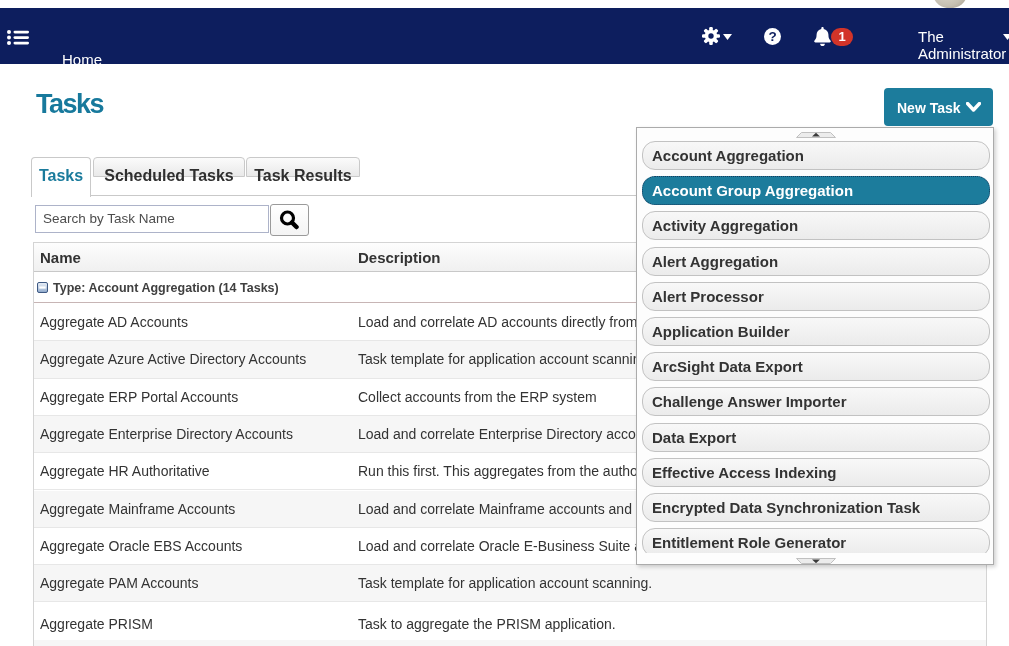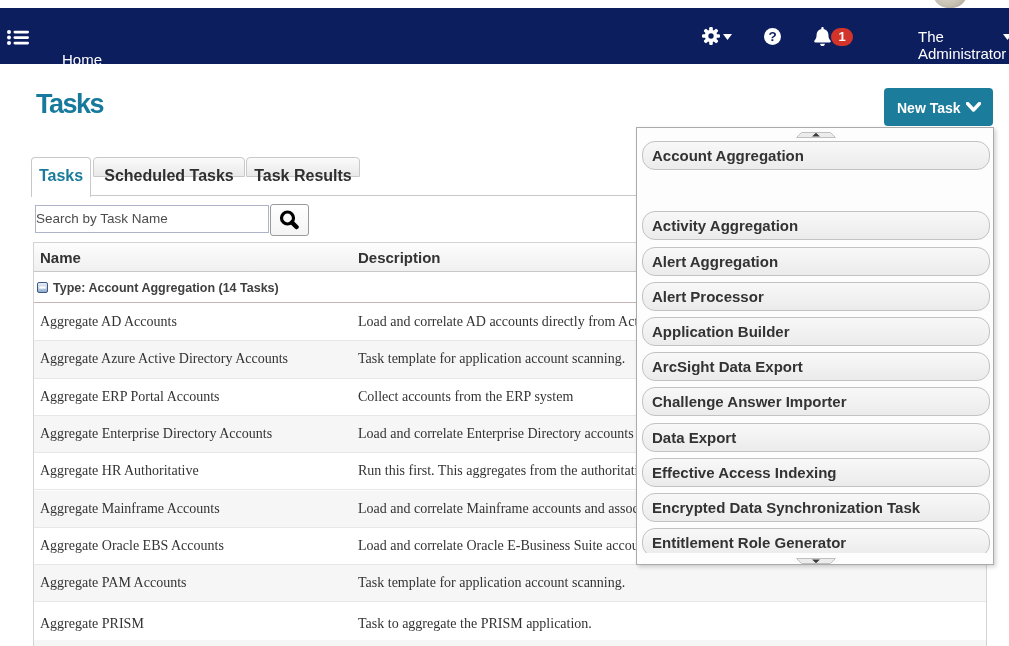--- a/index.html
+++ b/index.html
@@ -23,33 +23,33 @@
 #newtask svg { position:absolute; right:12px; top:14px; }
 
 
 .tab { position:absolute; top:157px; height:20px; border:1px solid #c9c9c9; border-radius:4px 4px 0 0; font-size:16px; font-weight:bold; color:#2f2f2f; background:linear-gradient(#fbfbfb,#e9e9e9); text-align:center; line-height:36px; }
 #tab1 { left:31px; width:60px; background:#fff; color:#1a7b9c; height:40px; border-bottom:none; z-index:3; }
 #tab2 { left:93px; width:152px; }
 #tab3 { left:246px; width:114px; }
 #tabline { position:absolute; left:31px; top:195px; width:956px; height:1px; background:#c9c9c9; }
 
 
-#searchbox { position:absolute; left:35px; top:205px; width:234px; height:28px; border:1px solid #adb3c9; font-size:13.5px; color:#4d4d4d; line-height:26px; }
+#searchbox { position:absolute; left:35px; top:205px; width:234px; height:28px; border:1px solid #adb3c9; font-size:13.5px; color:#4d4d4d; line-height:26px; padding-left:7px; }
 #searchbtn { position:absolute; left:270px; top:204px; width:39px; height:32px; border:1px solid #9a9a9a; border-radius:3px; background:linear-gradient(#ffffff,#f4f4f4); }
 #searchbtn svg { position:absolute; left:8px; top:5px; }
 
 
 #grid { position:absolute; left:33px; top:242px; width:954px; height:404px; border:1px solid #d4d4d4; border-bottom:none; background:#fff; }
 #ghead { position:absolute; left:0; top:0; width:952px; height:29px; background:linear-gradient(#fdfdfd,#f0f0f0); border-bottom:1px solid #c8c8c8; }
 #ghead .c1 { position:absolute; left:6px; top:6px; font-size:15px; font-weight:bold; color:#333; }
 #ghead .c2 { position:absolute; left:324px; top:6px; font-size:15px; font-weight:bold; color:#333; }
 #grow { position:absolute; left:0; top:30px; width:952px; height:30px; background:#fff; border-bottom:1px solid #c7b5b5; }
 #grow .txt { position:absolute; left:19px; top:8px; font-size:12.5px; font-weight:bold; color:#404040; }
 #grow svg { position:absolute; left:3px; top:9px; }
-.row { position:absolute; left:0; width:952px; height:37.3px; border-bottom:1px solid #e7e7e7; font-size:14px; color:#333;font-family:Liberation Serif, serif; }
+.row { position:absolute; left:0; width:952px; height:37.3px; border-bottom:1px solid #e7e7e7; font-size:14px; color:#333; }
 .row.alt { background:#f6f6f6; }
 .row .n { position:absolute; left:6px; top:10px; }
 .row .d { position:absolute; left:324px; top:10px; }
 
 
 #panel { position:absolute; left:636px; top:127px; width:358px; height:438px; background:#fdfdfd; border:1px solid #ababab; box-shadow:2px 2px 4px rgba(0,0,0,0.18); z-index:10; }
 .item { position:absolute; left:5px; width:348px; height:29px; border:1px solid #c2c2c2; border-radius:13px; background:linear-gradient(#f8f8f8,#ebebeb); font-size:15px; font-weight:bold; color:#333; line-height:28px; padding-left:9px; }
 .item.sel { background:#1c7c9c; color:#fff; border:1px dotted #173d5e; }
 #scrollup { position:absolute; left:159px; top:4px; }
 #scrolldownwrap { position:absolute; left:0; top:425px; width:355px; height:11px; background:#fdfdfd; }
@@ -182,20 +182,21 @@
     </div>
   <div class="row alt" style="top:396.7px;border-bottom:none;height:8px;"></div>
 </div>
 
 <div id="panel">
   <svg id="scrollup" width="40" height="6" viewBox="0 0 40 6">
       <path d="M5.5 0.5 L34.5 0.5 L39.5 5.5 L0.5 5.5 Z" fill="#ececec" stroke="#c0c0c0"></path>
       <path d="M16 4.5 L20 0.8 L24 4.5 Z" fill="#3a3a3a"></path>
     </svg>
   <div class="item" style="top:13px">Account Aggregation</div>
+  <div class="item sel" style="top:48.2px">Account Group Aggregation</div>
   <div class="item" style="top:83.4px">Activity Aggregation</div>
   <div class="item" style="top:118.6px">Alert Aggregation</div>
   <div class="item" style="top:153.8px">Alert Processor</div>
   <div class="item" style="top:189px">Application Builder</div>
   <div class="item" style="top:224.2px">ArcSight Data Export</div>
   <div class="item" style="top:259.4px">Challenge Answer Importer</div>
   <div class="item" style="top:294.6px">Data Export</div>
   <div class="item" style="top:329.8px">Effective Access Indexing</div>
   <div class="item" style="top:365px">Encrypted Data Synchronization Task</div>
   <div class="item" style="top:400.2px">Entitlement Role Generator</div>

